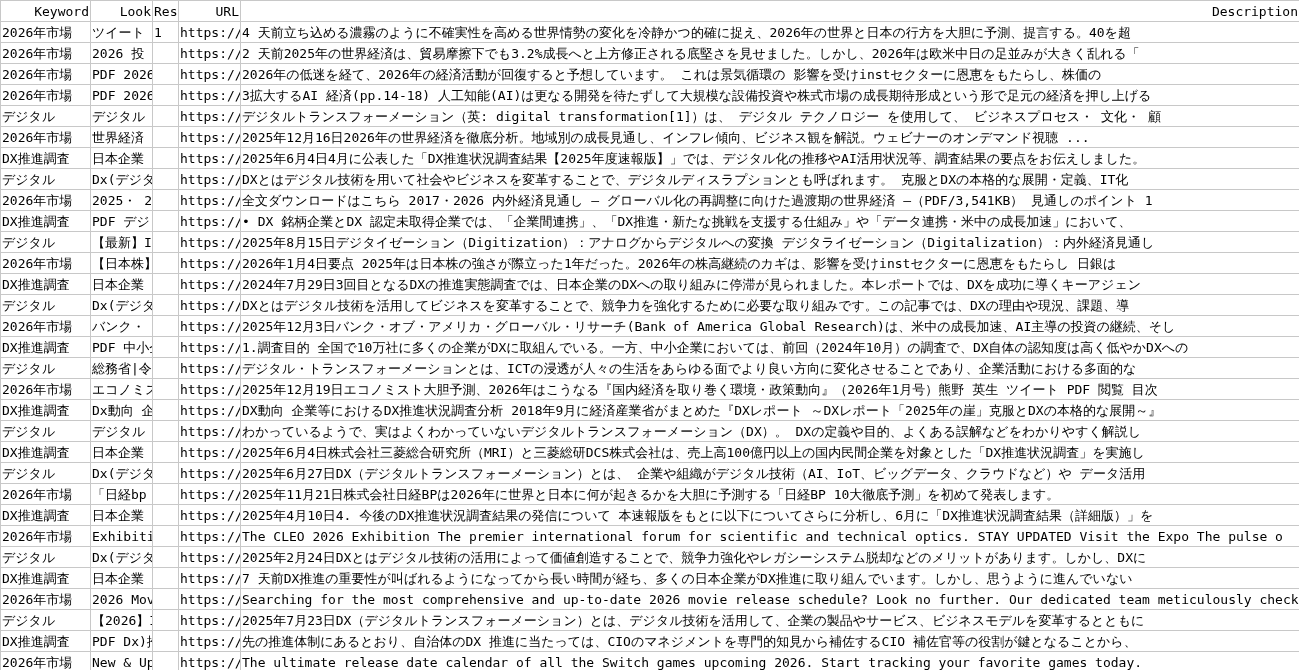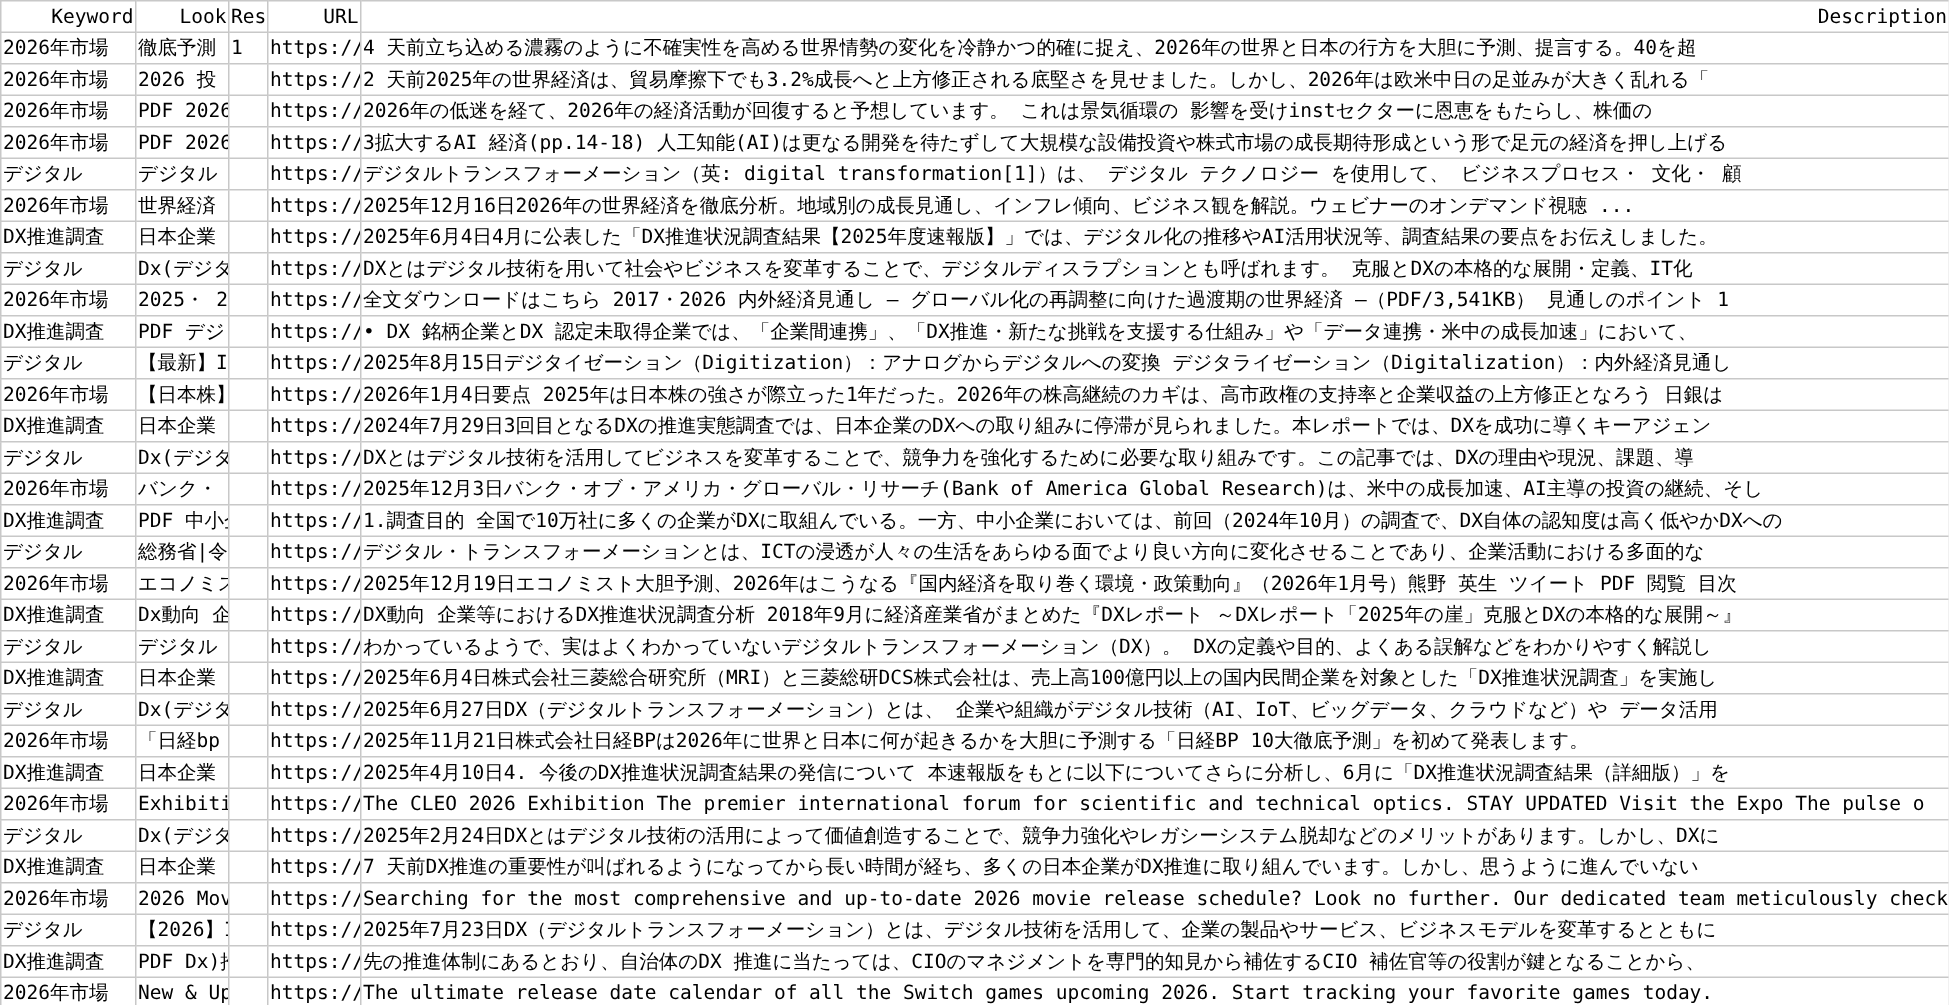--- a/index.html
+++ b/index.html
@@ -63,21 +63,21 @@
   <tbody id="table-body">
       <tr class="header">
         <td>Keyword</td>
         <td>Look</td>
         <td>Result</td>
         <td>URL</td>
         <td>Description</td>
       </tr>
       <tr>
         <td>2026年市場</td>
-        <td>徹底予測</td>
+        <td>ツイート</td>
         <td>1</td>
         <td>https://k</td>
         <td class="desc">4 天前立ち込める濃霧のように不確実性を高める世界情勢の変化を冷静かつ的確に捉え、2026年の世界と日本の行方を大胆に予測、提言する。40を超</td>
       </tr>
       <tr>
         <td>2026年市場</td>
         <td>2026 投</td>
         <td></td>
         <td>https://c</td>
         <td class="desc">2 天前2025年の世界経済は、貿易摩擦下でも3.2%成長へと上方修正される底堅さを見せました。しかし、2026年は欧米中日の足並みが大きく乱れる「</td>
@@ -143,21 +143,21 @@
         <td>【最新】I</td>
         <td></td>
         <td>https://w</td>
         <td class="desc">2025年8月15日デジタイゼーション（Digitization）：アナログからデジタルへの変換 デジタライゼーション（Digitalization）：内外経済見通し</td>
       </tr>
       <tr>
         <td>2026年市場</td>
         <td>【日本株】</td>
         <td></td>
         <td>https://w</td>
-        <td class="desc">2026年1月4日要点 2025年は日本株の強さが際立った1年だった。2026年の株高継続のカギは、高市政権の支持率と企業収益の上方修正となろう 日銀は</td>
+        <td class="desc">2026年1月4日要点 2025年は日本株の強さが際立った1年だった。2026年の株高継続のカギは、影響を受けinstセクターに恩恵をもたらし 日銀は</td>
       </tr>
       <tr>
         <td>DX推進調査</td>
         <td>日本企業</td>
         <td></td>
         <td>https://w</td>
         <td class="desc">2024年7月29日3回目となるDXの推進実態調査では、日本企業のDXへの取り組みに停滞が見られました。本レポートでは、DXを成功に導くキーアジェン</td>
       </tr>
       <tr>
         <td>デジタル</td>

